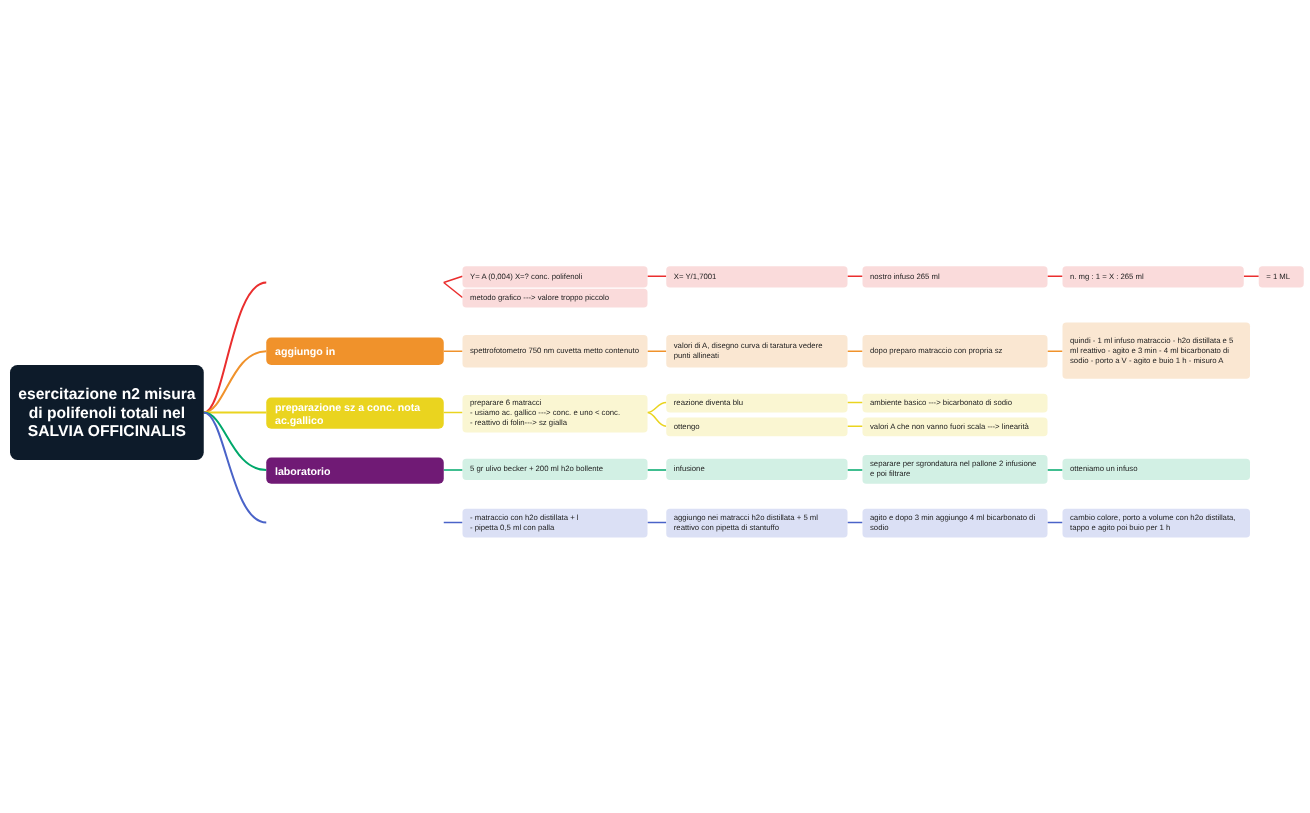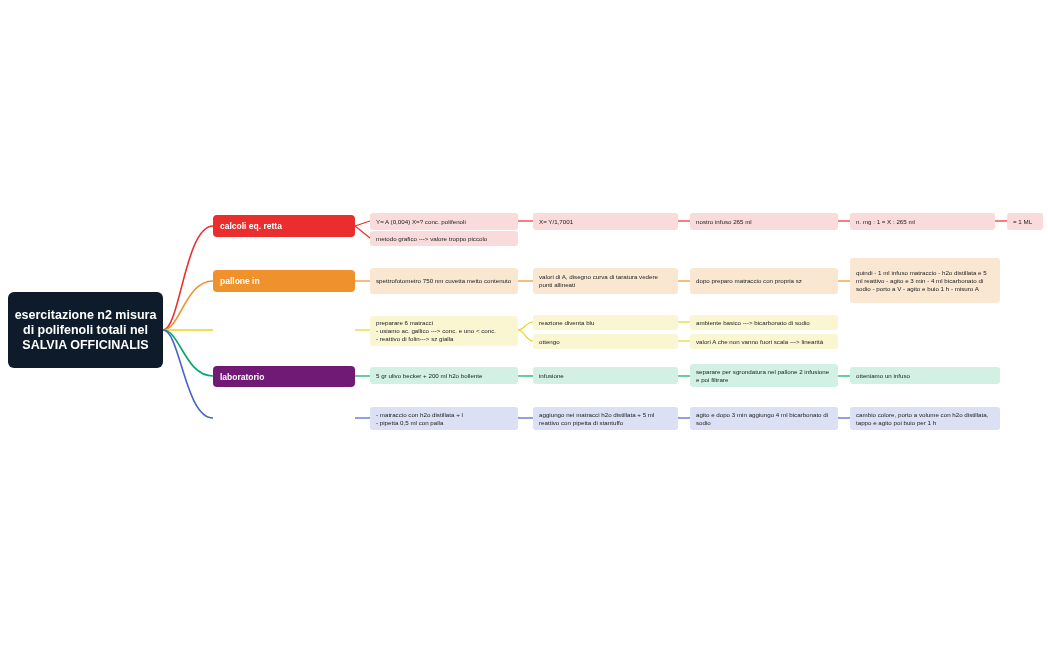--- a/index.html
+++ b/index.html
@@ -106,34 +106,34 @@
     <path d="M838 376 L 850 376" stroke="#00a86b" stroke-width="1.2" fill="none"></path>
 
     <path d="M355 418 L 370 418" stroke="#4a63c8" stroke-width="1.2" fill="none"></path>
     <path d="M518 418 L 533 418" stroke="#4a63c8" stroke-width="1.2" fill="none"></path>
     <path d="M678 418 L 690 418" stroke="#4a63c8" stroke-width="1.2" fill="none"></path>
     <path d="M838 418 L 850 418" stroke="#4a63c8" stroke-width="1.2" fill="none"></path>
   </svg>
 
   <div class="node root-node">esercitazione n2 misura di polifenoli totali nel SALVIA OFFICINALIS</div>
 
-  <div class="node branch-label" style="left:213px; top:215px; width:142px; height:22px; background:#ea2e2e;">calcoli eq. retta</div>
   <div class="node leaf" style="left:370px; top:213px; width:148px; height:17px; background:#fadbdb;">Y= A (0,004) X=? conc. polifenoli</div>
   <div class="node leaf" style="left:370px; top:231px; width:148px; height:15px; background:#fadbdb;">metodo grafico ---&gt; valore troppo piccolo</div>
   <div class="node leaf" style="left:533px; top:213px; width:145px; height:17px; background:#fadbdb;">X= Y/1,7001</div>
   <div class="node leaf" style="left:690px; top:213px; width:148px; height:17px; background:#fadbdb;">nostro infuso 265 ml</div>
   <div class="node leaf" style="left:850px; top:213px; width:145px; height:17px; background:#fadbdb;">n. mg : 1 = X : 265 ml</div>
   <div class="node leaf" style="left:1007px; top:213px; width:36px; height:17px; background:#fadbdb;">= 1 ML</div>
 
-  <div class="node branch-label" style="left:213px; top:270px; width:142px; height:22px; background:#f0922b;">pallone in</div>
+  <div class="node branch-label" style="left:213px; top:270px; width:142px; height:22px; background:#f0922b;">aggiungo in</div>
   <div class="node leaf" style="left:370px; top:268px; width:148px; height:26px; background:#fae7d2;">spettrofotometro 750 nm cuvetta metto contenuto</div>
   <div class="node leaf" style="left:533px; top:268px; width:145px; height:26px; background:#fae7d2;">valori di A, disegno curva di taratura vedere punti allineati</div>
   <div class="node leaf" style="left:690px; top:268px; width:148px; height:26px; background:#fae7d2;">dopo preparo matraccio con propria sz</div>
   <div class="node leaf" style="left:850px; top:258px; width:150px; height:45px; background:#fae7d2;">quindi - 1 ml infuso matraccio   - h2o distillata e 5 ml reattivo  - agito e 3 min  -  4 ml bicarbonato di sodio  - porto a V    -   agito e buio 1 h -  misuro A</div>
 
+  <div class="node branch-label" style="left:213px; top:318px; width:142px; height:25px; background:#ead41f;">preparazione sz a conc. nota ac.gallico</div>
   <div class="node leaf" style="left:370px; top:316px; width:148px; height:30px; background:#faf6d2;">preparare 6 matracci
  - usiamo ac. gallico ---&gt; conc. e uno &lt; conc.
  - reattivo di folin---&gt; sz gialla</div>
   <div class="node leaf" style="left:533px; top:315px; width:145px; height:15px; background:#faf6d2;">reazione diventa blu</div>
   <div class="node leaf" style="left:533px; top:334px; width:145px; height:15px; background:#faf6d2;">ottengo</div>
   <div class="node leaf" style="left:690px; top:315px; width:148px; height:15px; background:#faf6d2;">ambiente basico ---&gt; bicarbonato di sodio</div>
   <div class="node leaf" style="left:690px; top:334px; width:148px; height:15px; background:#faf6d2;">valori A che non vanno fuori scala ---&gt; linearità</div>
 
   <div class="node branch-label" style="left:213px; top:366px; width:142px; height:21px; background:#701a75;">laboratorio</div>
   <div class="node leaf" style="left:370px; top:367px; width:148px; height:17px; background:#d2f0e4;">5 gr ulivo becker + 200 ml h2o bollente</div>

